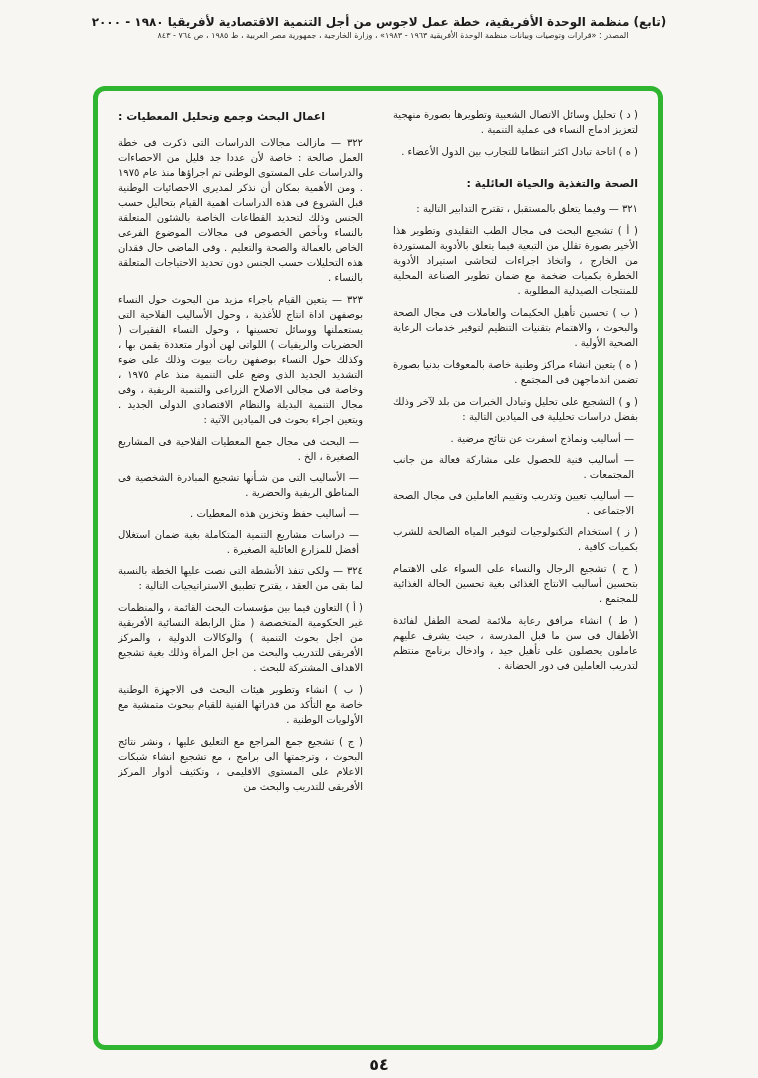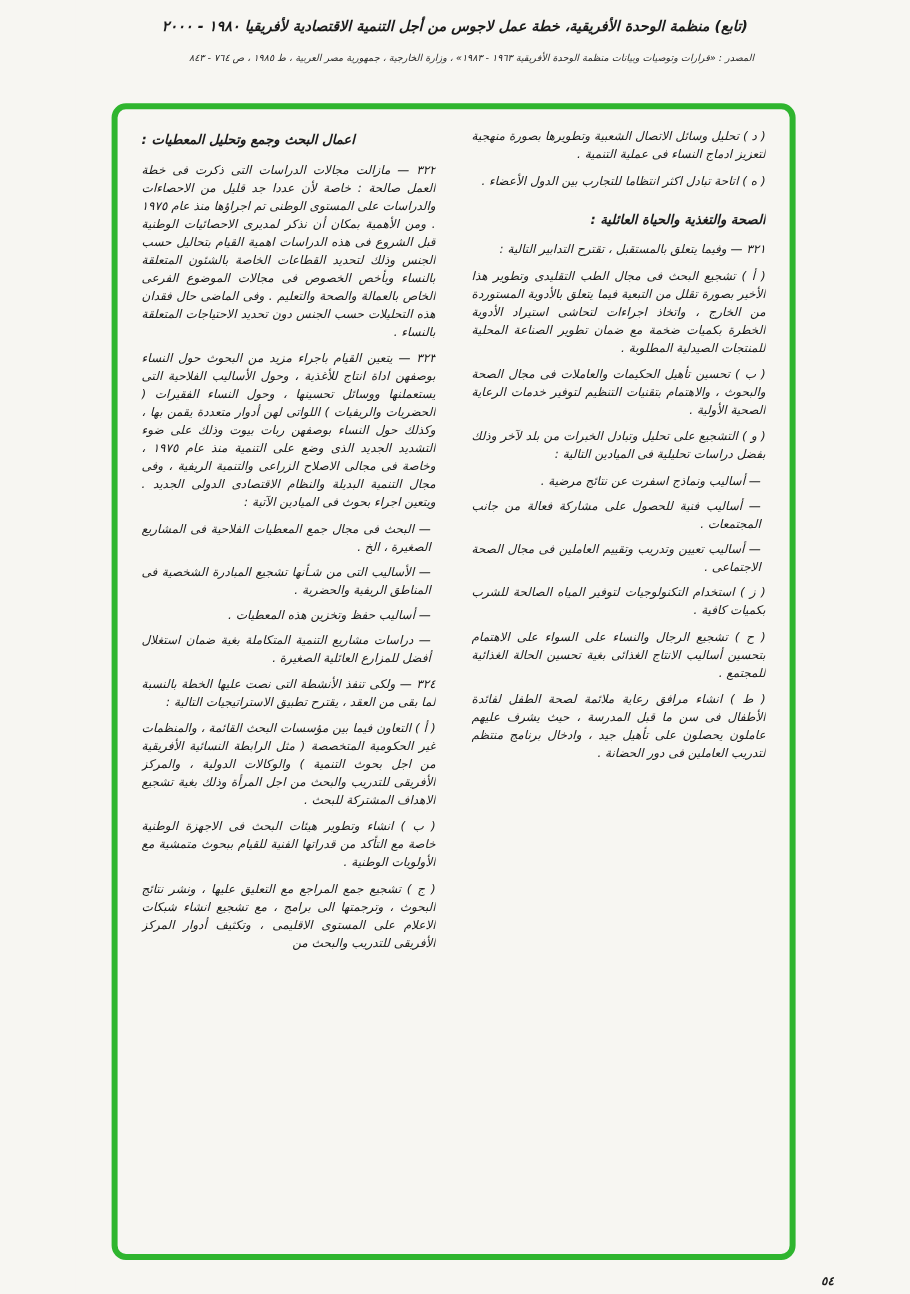--- a/index.html
+++ b/index.html
@@ -10,29 +10,28 @@
   html,body{margin:0;padding:0;background:var(--bg);}
   .page{
     position:relative;
     width:632px;height:1078px;
     margin:0 auto;
     background:var(--bg);
     color:var(--ink);
     font-family:"DejaVu Sans",sans-serif;
     direction:rtl;
     overflow:hidden;
-    font-style:italic;
   }
   .doc-header{padding-top:14px;text-align:center;}
   .doc-title{
     font-size:12px;font-weight:bold;letter-spacing:0;
     line-height:1.4;
   }
   .doc-source{
-    font-size:8px;margin-top:13px;color:#2a2a2a;padding-left:28px;
+    font-size:8px;margin-top:0;color:#2a2a2a;padding-left:28px;
   }
   .frame{
     position:absolute;
     left:30px;right:32px;top:86px;bottom:28px;
     border:5px solid var(--green);
     border-radius:12px;
     padding:16px 20px;
     box-sizing:border-box;
     background:var(--bg);
   }
@@ -45,21 +44,21 @@
     line-height:1.5;
     text-align:justify;
     overflow:hidden;
   }
   .block{margin:0 0 7px 0;}
   .heading{font-weight:bold;font-size:11px;margin:17px 0 8px;}
   .heading-center{font-weight:bold;font-size:11px;margin:2px 0 9px;text-align:left;}
   .dash{padding-right:4px;margin-bottom:6px;}
   .page-number{
     position:absolute;bottom:4px;left:0;width:100%;
-    font-size:10px;font-weight:bold;
+    text-align:center;font-size:16px;font-weight:bold;
   }
 </style>
 </head>
 <body>
 
 <div class="page">
 
   <header class="doc-header">
     <div class="doc-title">(تابع) منظمة الوحدة الأفريقية، خطة عمل لاجوس من أجل التنمية الاقتصادية لأفريقيا ١٩٨٠ - ٢٠٠٠</div>
     <div class="doc-source">المصدر : «قرارات وتوصيات وبيانات منظمة الوحدة الأفريقية ١٩٦٣ - ١٩٨٣» ، وزارة الخارجية ، جمهورية مصر العربية ، ط ١٩٨٥ ، ص ٧٦٤ - ٨٤٣</div>
@@ -67,20 +66,21 @@
 
   <div class="frame">
     <div class="columns">
       <div class="column" id="col-right">
           <div class="block para">( د )  تحليل وسائل الاتصال الشعبية وتطويرها بصورة منهجية لتعزيز ادماج النساء فى عملية التنمية .</div>
           <div class="block para">( ه )  اتاحة تبادل اكثر انتظاما للتجارب بين الدول الأعضاء .</div>
           <div class="block heading">الصحة والتغذية والحياة العائلية :</div>
           <div class="block para">٣٢١ — وفيما يتعلق بالمستقبل ، تقترح التدابير التالية :</div>
           <div class="block para">( أ )  تشجيع البحث فى مجال الطب التقليدى وتطوير هذا الأخير بصورة تقلل من التبعية فيما يتعلق بالأدوية المستوردة من الخارج ، واتخاذ اجراءات لتحاشى استيراد الأدوية الخطرة بكميات ضخمة مع ضمان تطوير الصناعة المحلية للمنتجات الصيدلية المطلوبة .</div>
           <div class="block para">( ب )  تحسين تأهيل الحكيمات والعاملات فى مجال الصحة والبحوث ، والاهتمام بتقنيات التنظيم لتوفير خدمات الرعاية الصحية الأولية .</div>
+          <div class="block para">( ه )  يتعين انشاء مراكز وطنية خاصة بالمعوقات بدنيا بصورة تضمن اندماجهن فى المجتمع .</div>
           <div class="block para">( و )  التشجيع على تحليل وتبادل الخبرات من بلد لآخر وذلك بفضل دراسات تحليلية فى الميادين التالية :</div>
           <div class="block dash">—  أساليب ونماذج اسفرت عن نتائج مرضية .</div>
           <div class="block dash">—  أساليب فنية للحصول على مشاركة فعالة من جانب المجتمعات .</div>
           <div class="block dash">—  أساليب تعيين وتدريب وتقييم العاملين فى مجال الصحة الاجتماعى .</div>
           <div class="block para">( ز )  استخدام التكنولوجيات لتوفير المياه الصالحة للشرب بكميات كافية .</div>
           <div class="block para">( ح )  تشجيع الرجال والنساء على السواء على الاهتمام بتحسين أساليب الانتاج الغذائى بغية تحسين الحالة الغذائية للمجتمع .</div>
           <div class="block para">( ط )  انشاء مرافق رعاية ملائمة لصحة الطفل لفائدة الأطفال فى سن ما قبل المدرسة ، حيث يشرف عليهم عاملون يحصلون على تأهيل جيد ، وادخال برنامج منتظم لتدريب العاملين فى دور الحضانة .</div>
         </div>
       <div class="column" id="col-left">
           <div class="block heading-center">اعمال البحث وجمع وتحليل المعطيات :</div>

